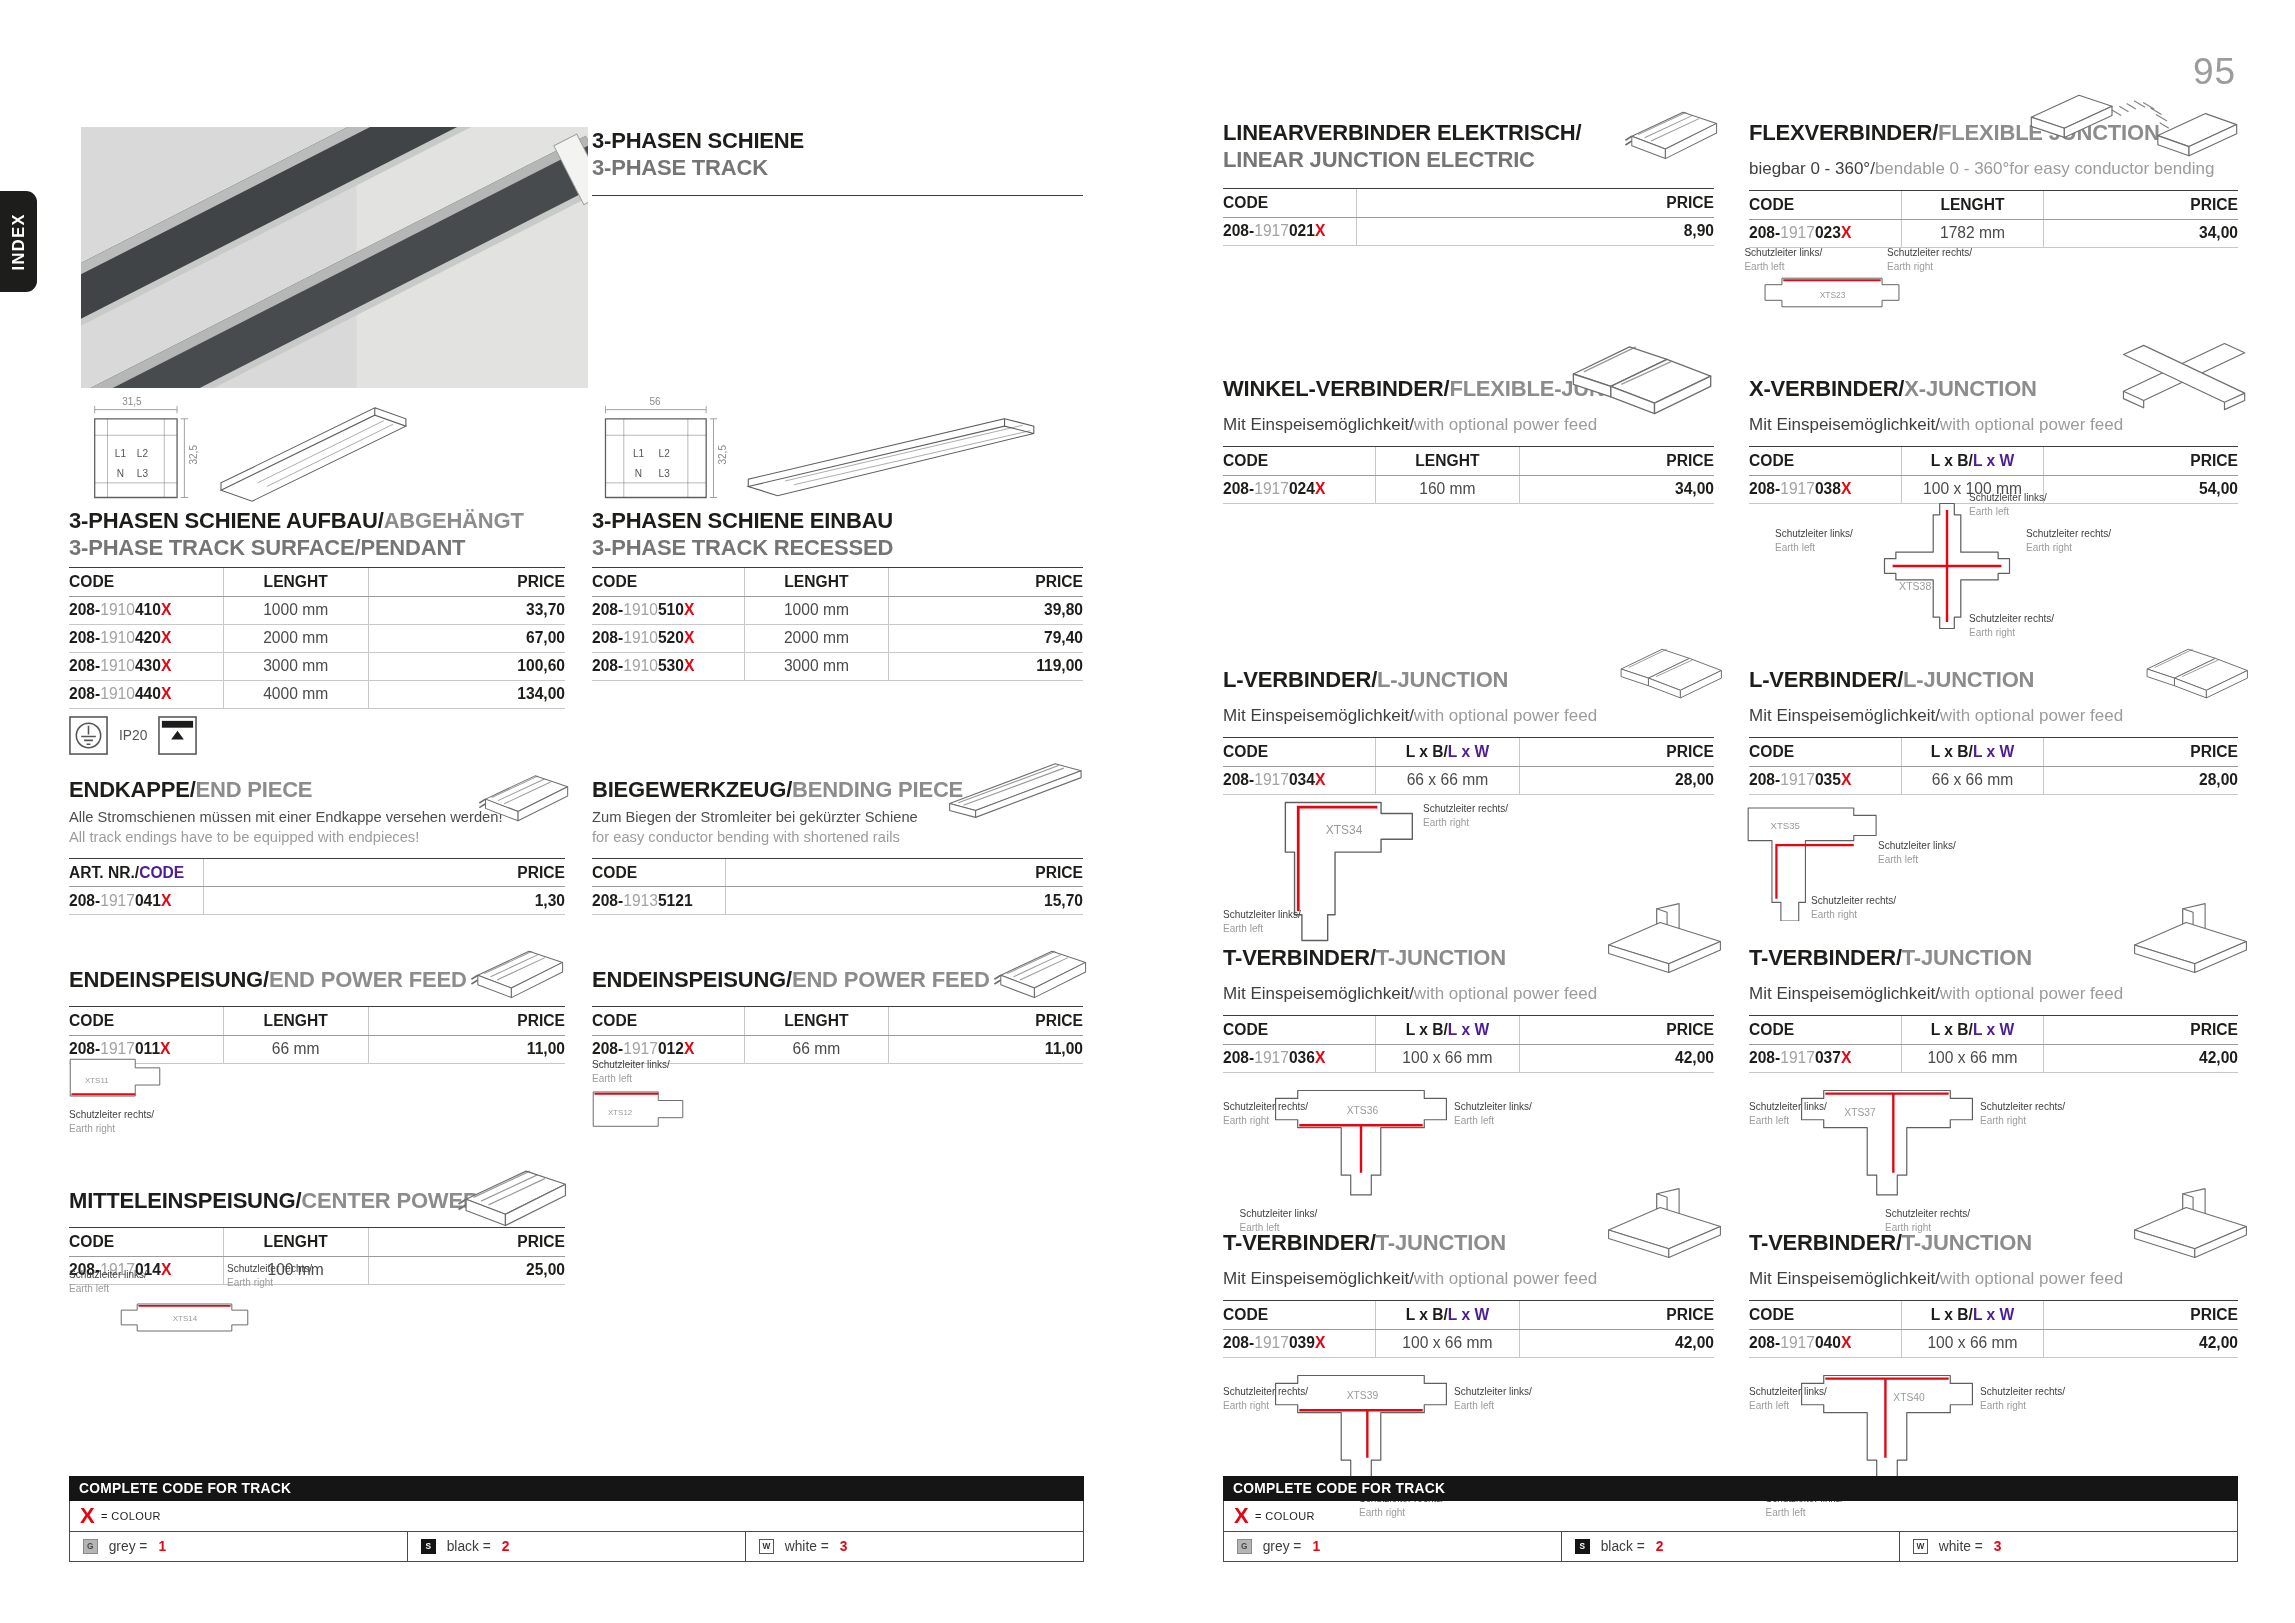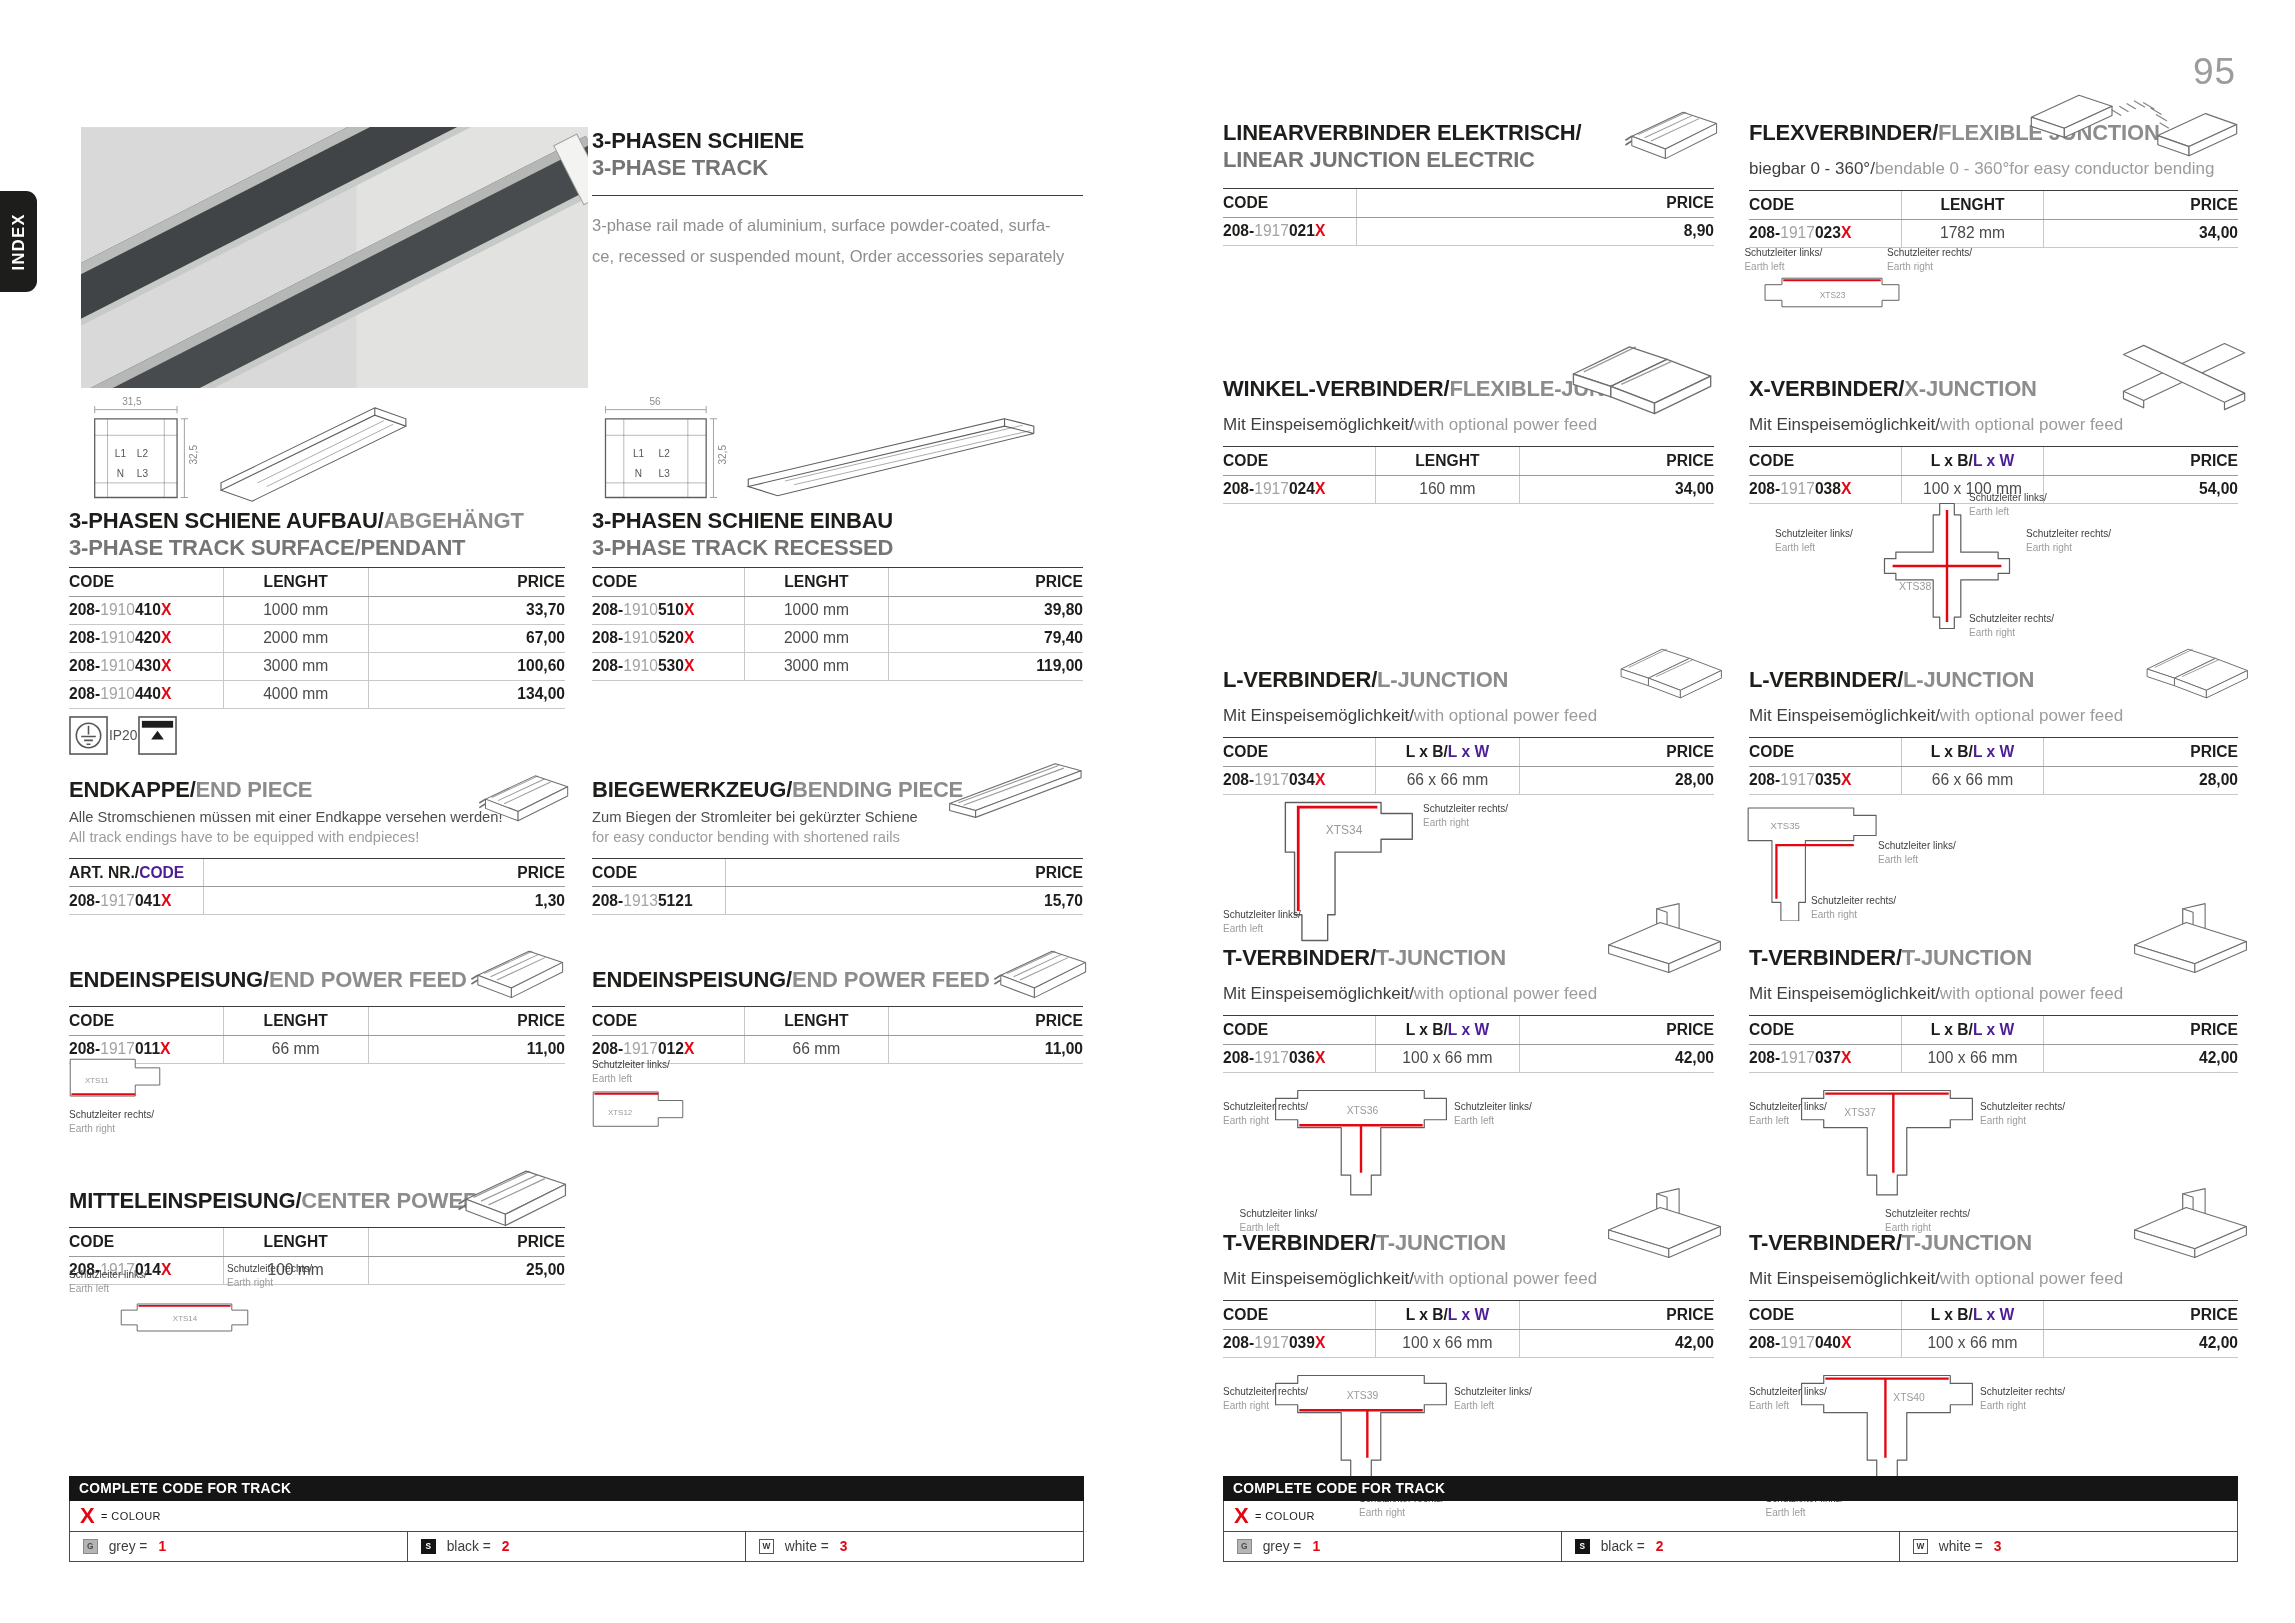--- a/index.html
+++ b/index.html
@@ -40,21 +40,21 @@
   .xts path.sh{fill:#fff;stroke:#5f5f5f;stroke-width:1.5;stroke-linejoin:round}
   .xts path.red{fill:none;stroke:#e30613;stroke-width:3}
   svg text{font-family:"Liberation Sans",sans-serif}
   .xts text{font-size:13px;fill:#9a9a9a}
   .dim{font-size:11px;fill:#8a8a8a}
   .seclabel{font-size:11px;fill:#555}
   .iso{position:absolute}
   .indextab{position:absolute;left:0;top:191px;width:37px;height:101px;background:#1d1d1b;border-radius:0 11px 11px 0;display:flex;align-items:center;justify-content:center}
   .indextab span{writing-mode:vertical-rl;transform:rotate(180deg);color:#fff;font-weight:bold;font-size:16.5px;letter-spacing:1.4px}
   .pageno{position:absolute;left:2193px;top:51px;font-size:37px;color:#9c9c9c;letter-spacing:0.9px}
-  .iconrow{position:absolute;left:69px;top:716px;display:flex;align-items:center;gap:1px}
+  .iconrow{position:absolute;left:69px;top:716px;display:flex;align-items:center;gap:11px}
   .ip20{font-size:13.8px;color:#555}
   .bbar{position:absolute;top:1476px;width:1015px}
   .bb-head{background:#151515;color:#fff;font-weight:bold;font-size:13.8px;letter-spacing:0.3px;height:25px;line-height:25px;padding:0 10px;box-sizing:border-box}
   .bb-body{border:0.9px solid #4a4a4a;border-top:none}
   .bb-xrow{height:30px;display:flex;align-items:center;gap:6.4px;padding:0 10px;border-bottom:0.9px solid #4a4a4a}
   .bb-x{color:#e30613;font-size:22px;font-weight:bold}
   .bb-eq{font-size:11px;font-weight:normal;letter-spacing:0.4px;color:#1d1d1b}
   .bb-cells{display:flex;height:28.5px}
   .bb-cell{flex:1;display:flex;align-items:center;gap:11px;padding:0 13px;border-right:0.9px solid #4a4a4a}
   .bb-cell:last-child{border-right:none}
@@ -178,22 +178,20 @@
     <polygon points="170,100 450,34 482,42 202,110"></polygon>
     <path d="M170,100 170,92 450,26 450,34 M482,42 482,34 450,26" fill="none"></path>
     <path d="M210,94 470,33 M220,98 478,39" stroke-width="0.8" fill="none" opacity="0.7"></path>
   </g>
 </svg>
 
 <div class="sec" style="left:592px;top:127px;width:491px">
   <div class="ttl"><span class="de">3-PHASEN SCHIENE</span></div>
   <div class="ttl en2">3-PHASE TRACK</div>
   <div class="rule" style="margin-top:13px"></div>
-  <div class="para en">3-phase rail made of aluminium, surface powder-coated, surfa-
-ce, recessed or suspended mount, Order accessories separately</div>
 </div>
 
 <div class="sec" style="left:69px;top:507px;width:496px">
   <div class="ttl"><span class="de">3-PHASEN SCHIENE AUFBAU/</span><span class="en">ABGEHÄNGT</span></div>
   <div class="ttl en2">3-PHASE TRACK SURFACE/PENDANT</div>
   <div class="tbl tblA">
     <div class="tr thead">
         <div class="c c1">CODE</div>
         <div class="c c2">LENGHT</div>
         <div class="c c3">PRICE</div>

